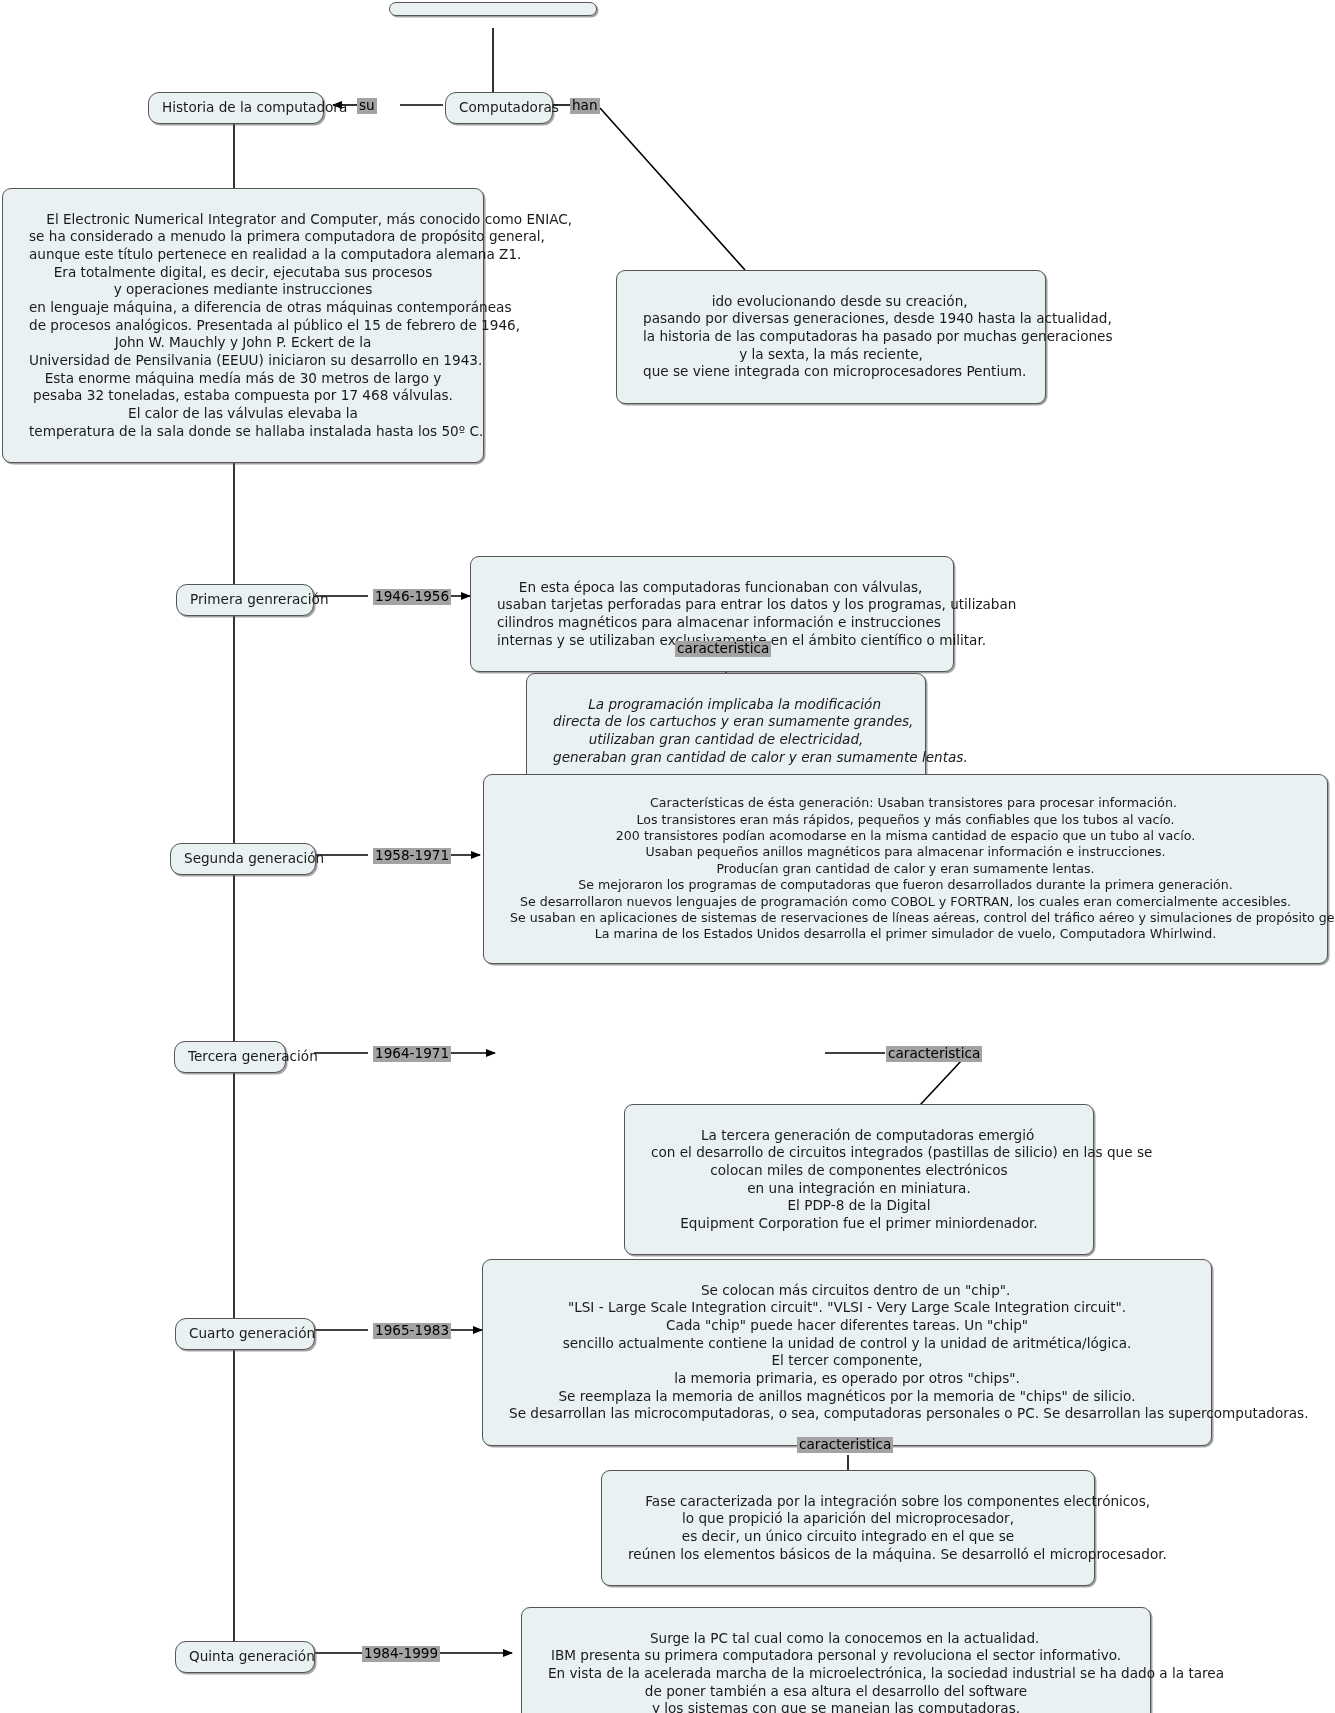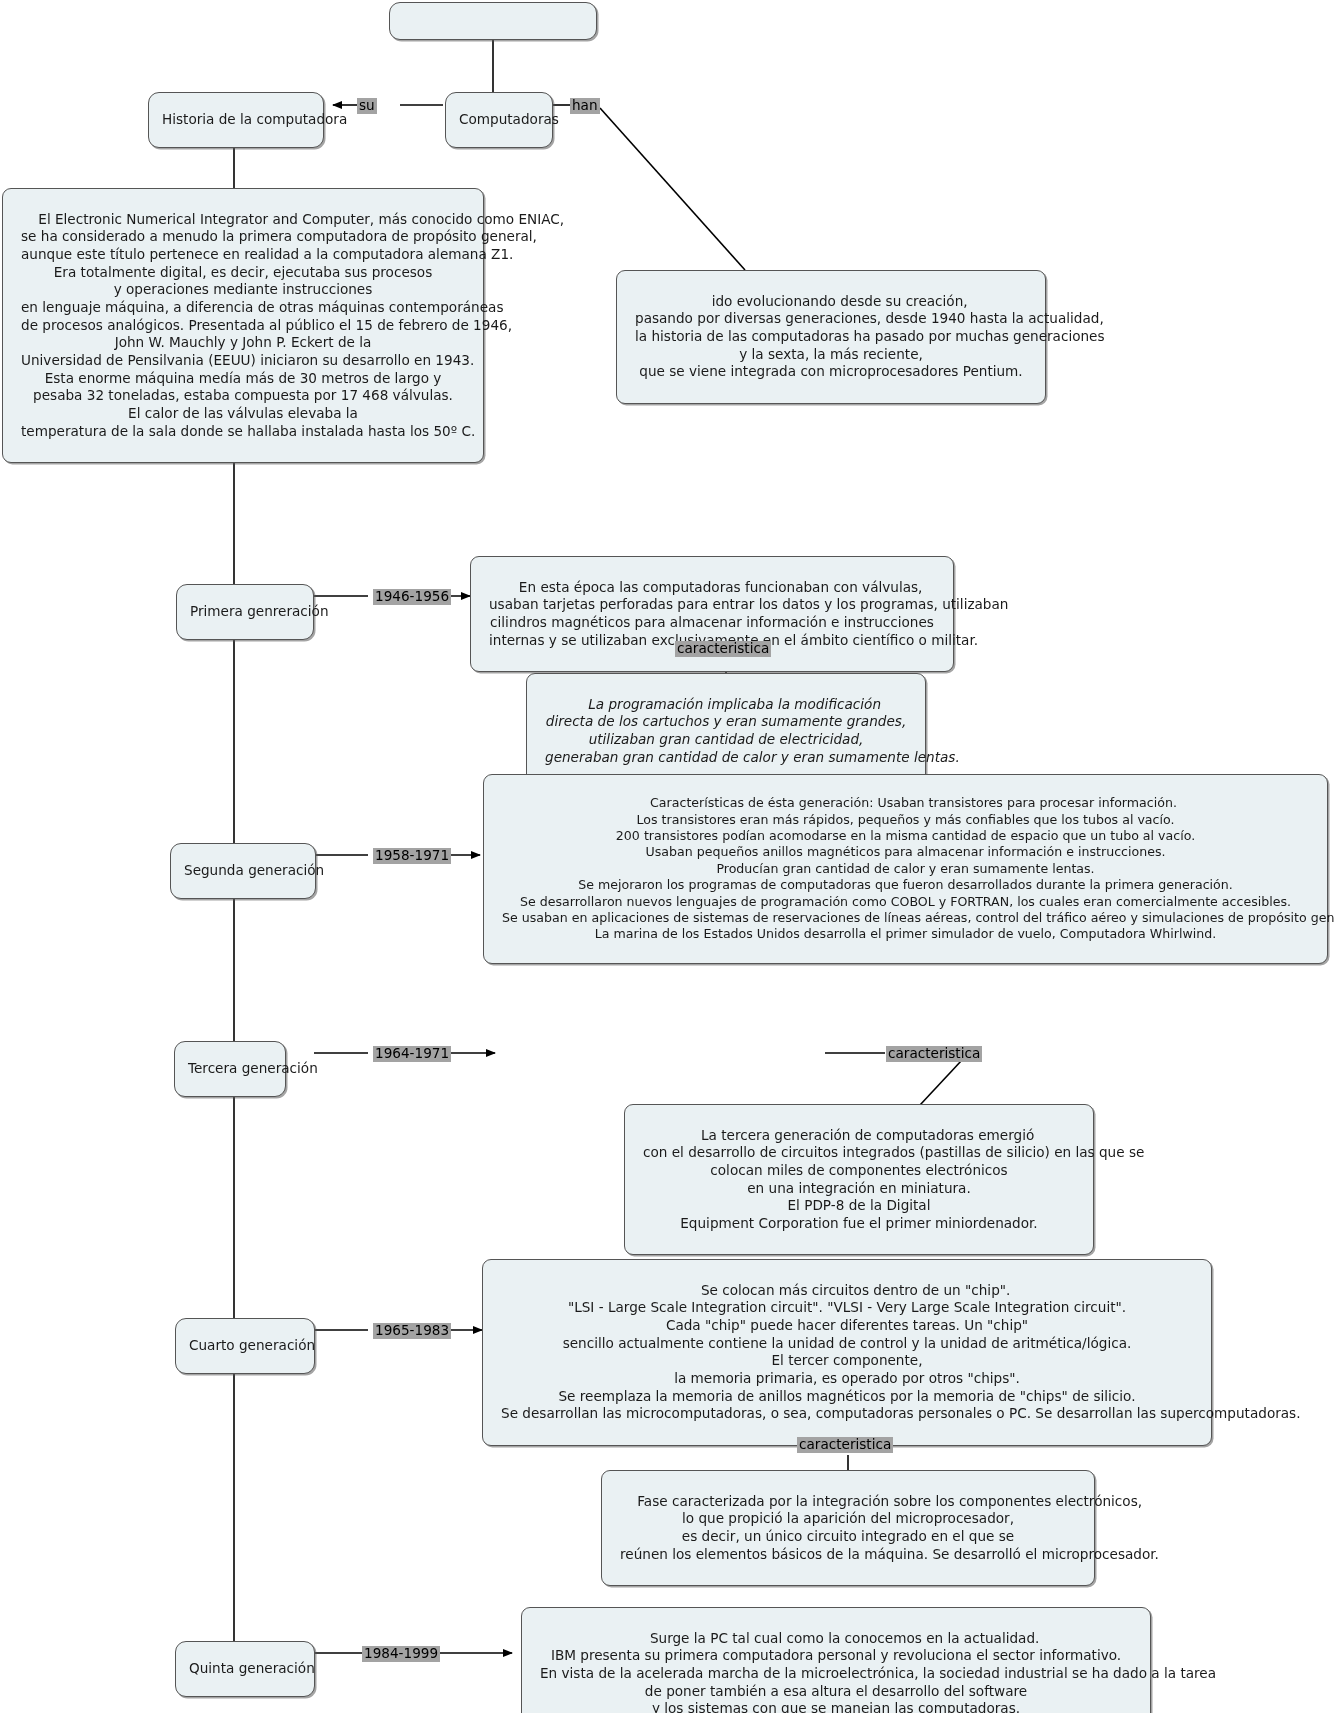--- a/index.html
+++ b/index.html
@@ -28,27 +28,27 @@
     pointer-events: none;
   }
   .node {
     position: absolute;
     background: #eaf1f3;
     border: 1.5px solid #555555;
     border-radius: 9px;
     color: #1a1a1a;
     text-align: center;
     line-height: 1.30;
-    padding: 4px 18px;
+    padding: 4px 26px;
     white-space: pre;
     box-shadow: 1.5px 1.5px 0px rgba(90,90,90,0.55);
   }
   .node.pill {
     border-radius: 11px;
-    padding: 18px 13px;
+    padding: 6px 13px;
     white-space: nowrap;
   }
   .lbl {
     position: absolute;
     color: #000000;
     background: #a3a3a3;
     white-space: nowrap;
     line-height: 1;
     padding: 1px 2px;
   }

